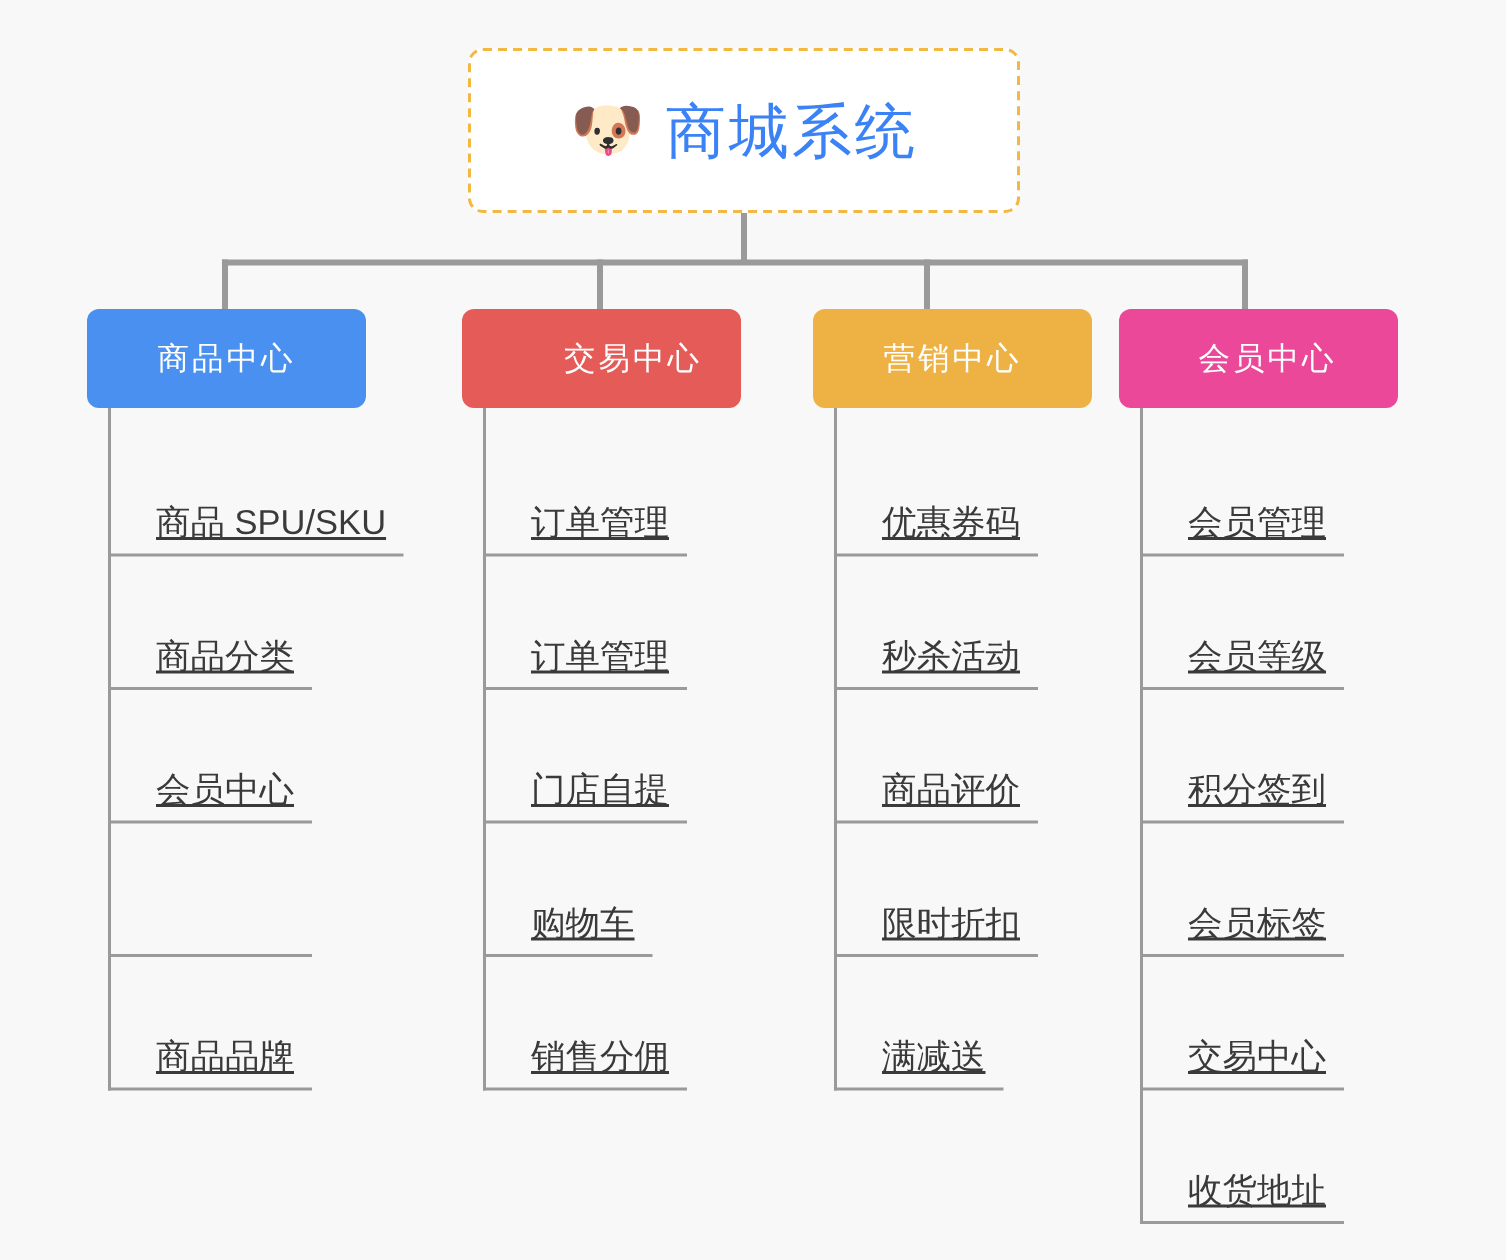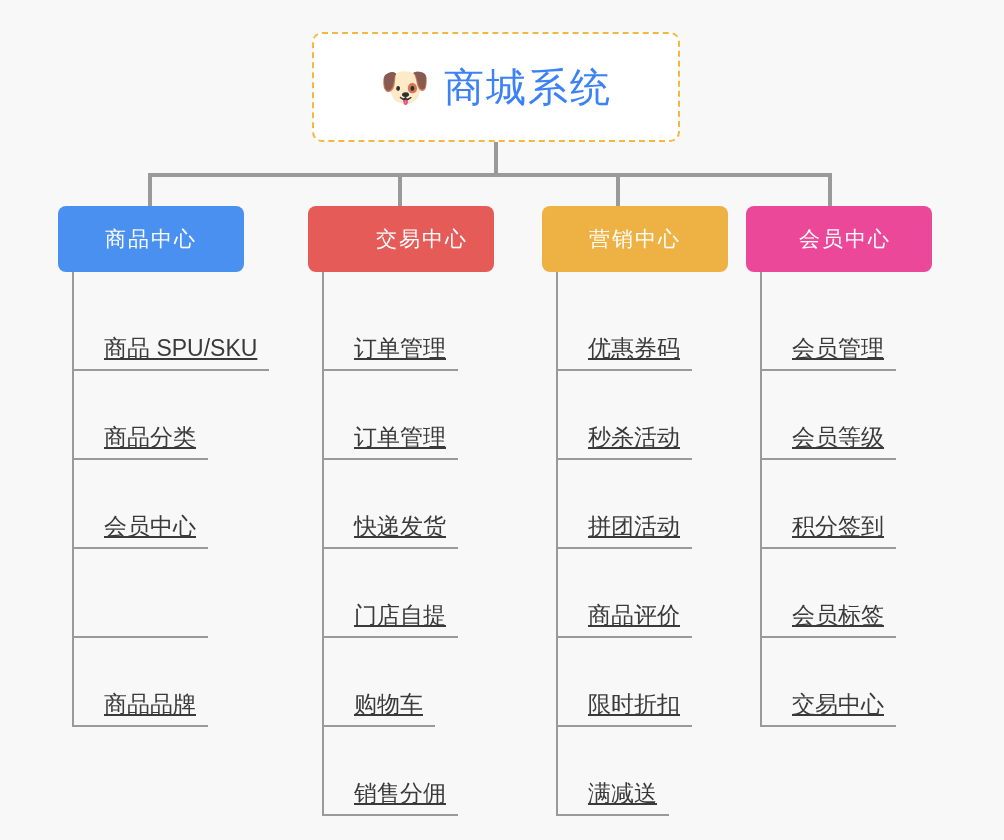--- a/index.html
+++ b/index.html
@@ -172,24 +172,20 @@
       <div class="trunk"></div>
       <div class="leaf">
         <span class="leaf-label">订单管理</span>
         <span class="leaf-rule" style="width: 136px;"></span>
       </div>
       <div class="leaf">
         <span class="leaf-label">订单管理</span>
         <span class="leaf-rule" style="width: 136px;"></span>
       </div>
       <div class="leaf">
-        <span class="leaf-label">快递发货</span>
-        <span class="leaf-rule" style="width: 136px;"></span>
-      </div>
-      <div class="leaf">
         <span class="leaf-label">门店自提</span>
         <span class="leaf-rule" style="width: 136px;"></span>
       </div>
       <div class="leaf">
         <span class="leaf-label">购物车</span>
         <span class="leaf-rule" style="width: 113px;"></span>
       </div>
       <div class="leaf">
         <span class="leaf-label">销售分佣</span>
         <span class="leaf-rule" style="width: 136px;"></span>
@@ -205,24 +201,20 @@
       <div class="trunk"></div>
       <div class="leaf">
         <span class="leaf-label">优惠券码</span>
         <span class="leaf-rule" style="width: 136px;"></span>
       </div>
       <div class="leaf">
         <span class="leaf-label">秒杀活动</span>
         <span class="leaf-rule" style="width: 136px;"></span>
       </div>
       <div class="leaf">
-        <span class="leaf-label">拼团活动</span>
-        <span class="leaf-rule" style="width: 136px;"></span>
-      </div>
-      <div class="leaf">
         <span class="leaf-label">商品评价</span>
         <span class="leaf-rule" style="width: 136px;"></span>
       </div>
       <div class="leaf">
         <span class="leaf-label">限时折扣</span>
         <span class="leaf-rule" style="width: 136px;"></span>
       </div>
       <div class="leaf">
         <span class="leaf-label">满减送</span>
         <span class="leaf-rule" style="width: 113px;"></span>
@@ -249,16 +241,20 @@
         <span class="leaf-rule" style="width: 136px;"></span>
       </div>
       <div class="leaf">
         <span class="leaf-label">会员标签</span>
         <span class="leaf-rule" style="width: 136px;"></span>
       </div>
       <div class="leaf">
         <span class="leaf-label">交易中心</span>
         <span class="leaf-rule" style="width: 136px;"></span>
       </div>
+      <div class="leaf">
+        <span class="leaf-label">收货地址</span>
+        <span class="leaf-rule" style="width: 136px;"></span>
+      </div>
     </div>
   </div>
 
 </div>
 
 </body></html>

